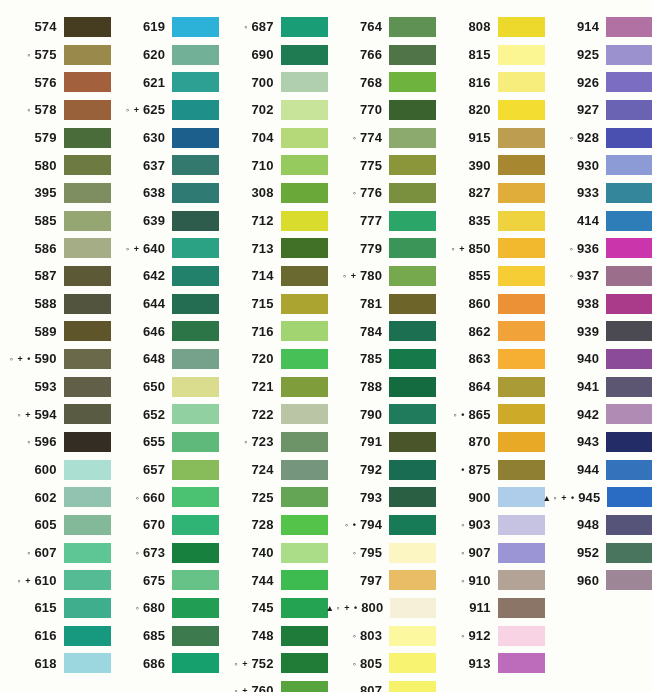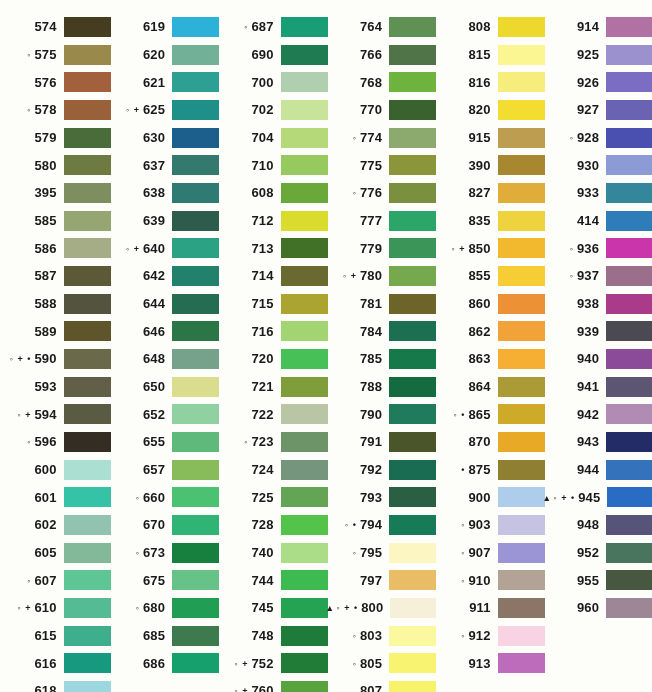--- a/index.html
+++ b/index.html
@@ -117,24 +117,20 @@
       </div>
       <div class="row">
         <span class="label"><span class="prefix">◦</span><span>596</span></span>
         <div class="swatch" style="background: rgb(51, 45, 36);"></div>
       </div>
       <div class="row">
         <span class="label"><span>600</span></span>
         <div class="swatch" style="background: rgb(171, 223, 210);"></div>
       </div>
       <div class="row">
-        <span class="label"><span>601</span></span>
-        <div class="swatch" style="background: rgb(54, 194, 166);"></div>
-      </div>
-      <div class="row">
         <span class="label"><span>602</span></span>
         <div class="swatch" style="background: rgb(146, 194, 176);"></div>
       </div>
       <div class="row">
         <span class="label"><span>605</span></span>
         <div class="swatch" style="background: rgb(131, 185, 152);"></div>
       </div>
       <div class="row">
         <span class="label"><span class="prefix">◦</span><span>607</span></span>
         <div class="swatch" style="background: rgb(93, 198, 148);"></div>
@@ -273,21 +269,21 @@
       </div>
       <div class="row">
         <span class="label"><span>704</span></span>
         <div class="swatch" style="background: rgb(181, 216, 120);"></div>
       </div>
       <div class="row">
         <span class="label"><span>710</span></span>
         <div class="swatch" style="background: rgb(150, 201, 94);"></div>
       </div>
       <div class="row">
-        <span class="label"><span>608</span></span>
+        <span class="label"><span>308</span></span>
         <div class="swatch" style="background: rgb(106, 168, 57);"></div>
       </div>
       <div class="row">
         <span class="label"><span>712</span></span>
         <div class="swatch" style="background: rgb(217, 220, 44);"></div>
       </div>
       <div class="row">
         <span class="label"><span>713</span></span>
         <div class="swatch" style="background: rgb(64, 113, 39);"></div>
       </div>
@@ -629,23 +625,19 @@
         <span class="label"><span class="prefix">▴ ◦ + •</span><span>945</span></span>
         <div class="swatch" style="background: rgb(42, 108, 196);"></div>
       </div>
       <div class="row">
         <span class="label"><span>948</span></span>
         <div class="swatch" style="background: rgb(86, 84, 120);"></div>
       </div>
       <div class="row">
         <span class="label"><span>952</span></span>
         <div class="swatch" style="background: rgb(73, 117, 94);"></div>
-      </div>
-      <div class="row">
-        <span class="label"><span>955</span></span>
-        <div class="swatch" style="background: rgb(72, 88, 64);"></div>
       </div>
       <div class="row">
         <span class="label"><span>960</span></span>
         <div class="swatch" style="background: rgb(157, 135, 150);"></div>
       </div>
     </div>
   </div>
 
 </body></html>

